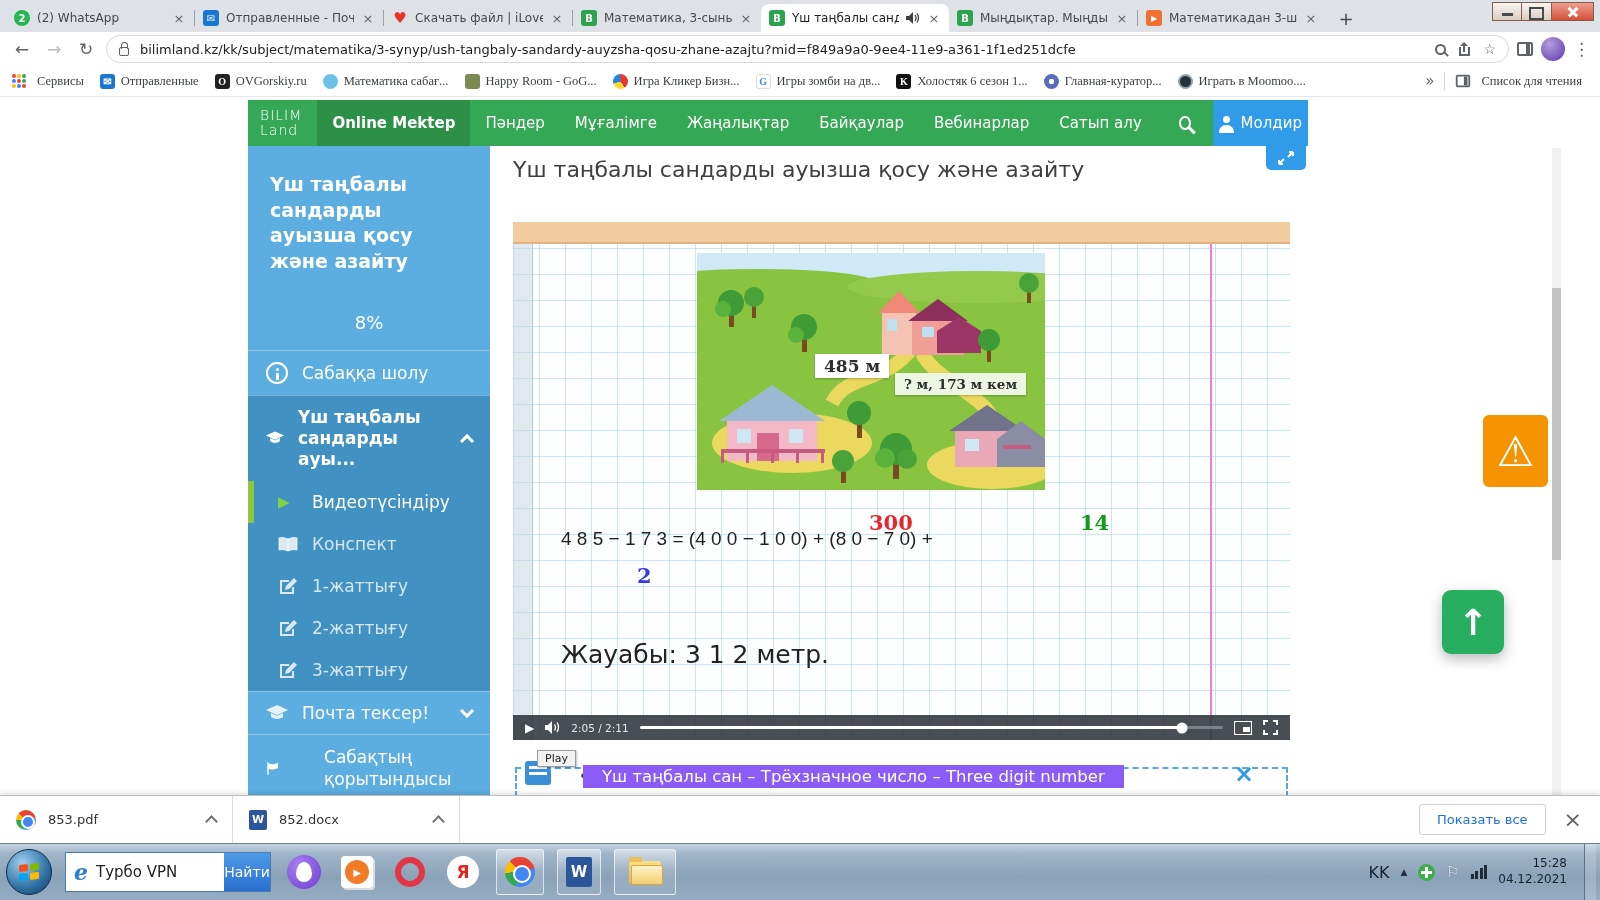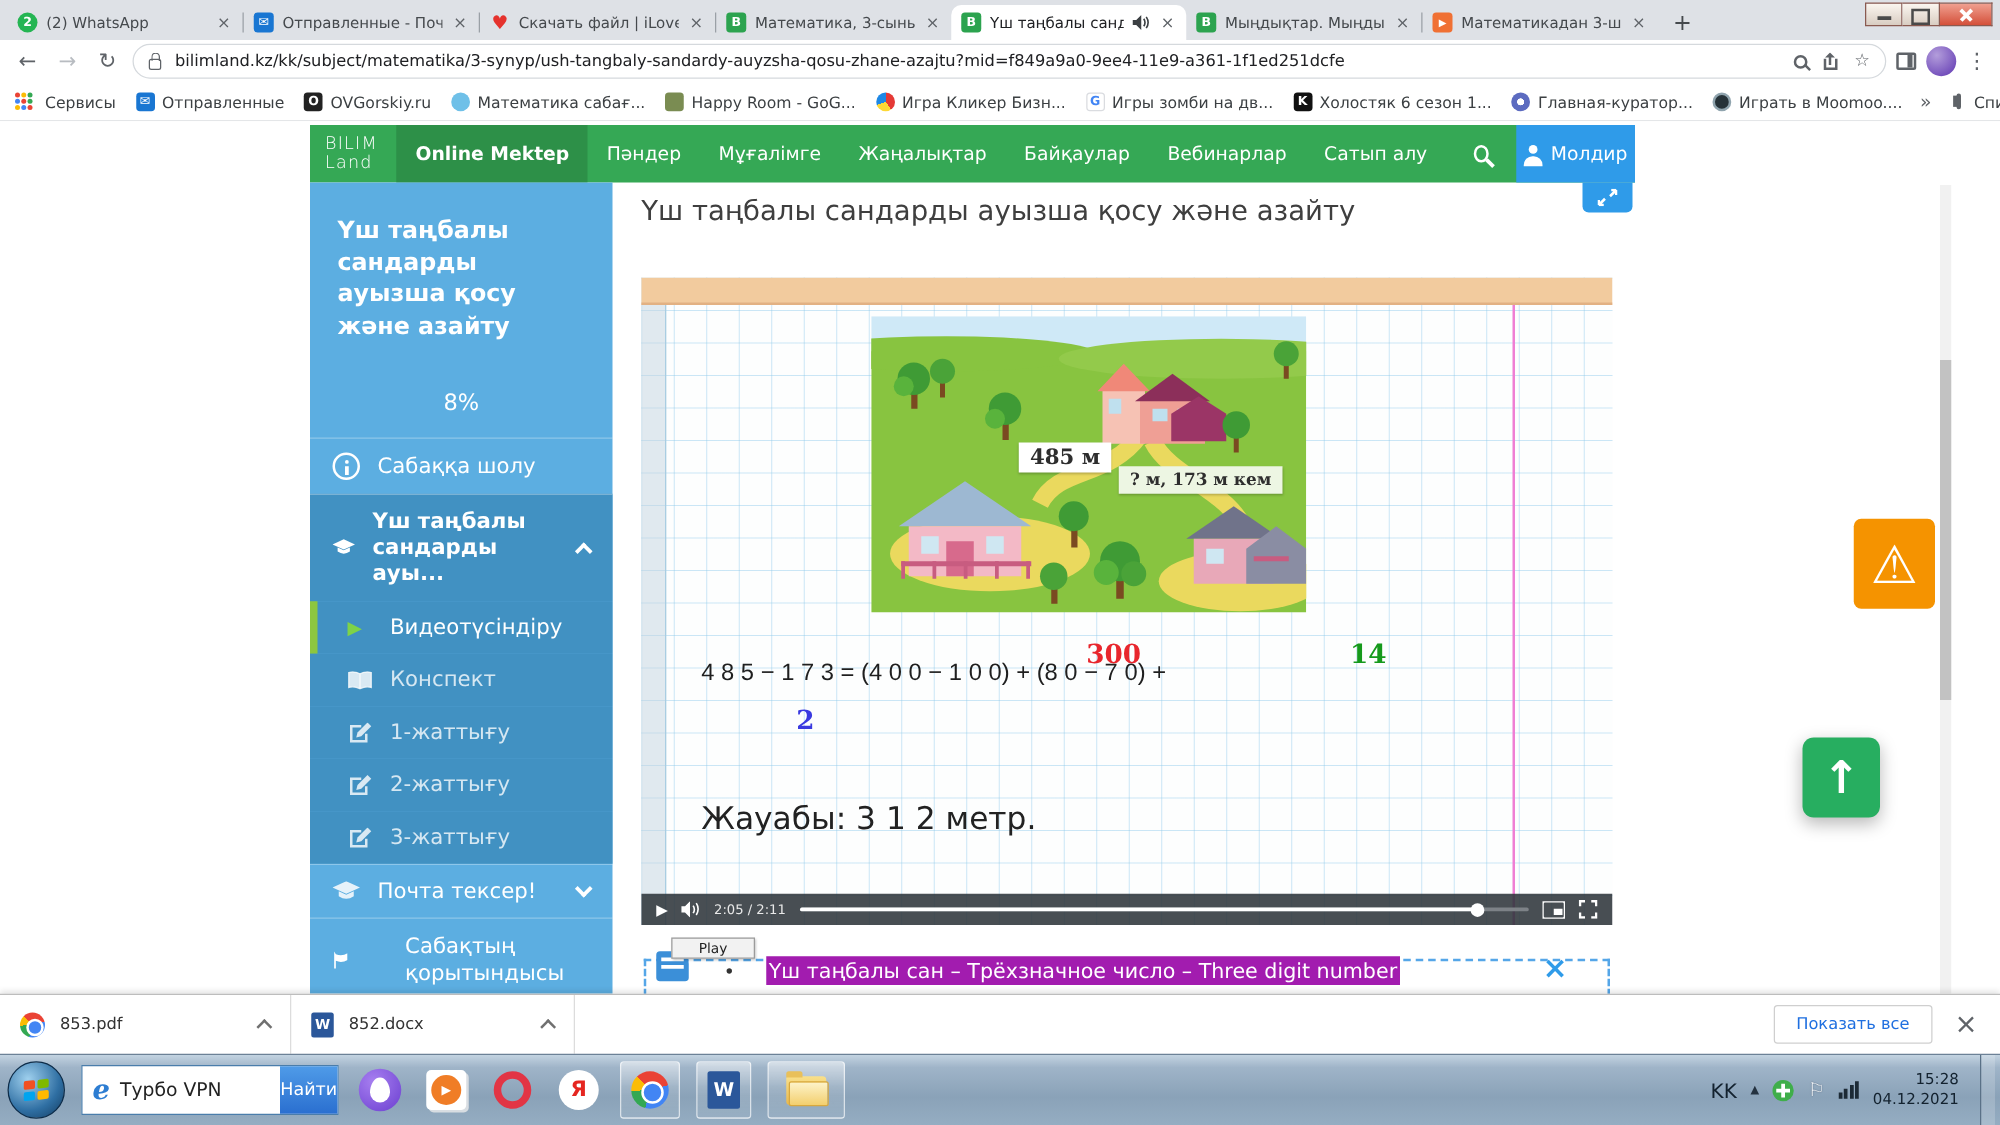--- a/index.html
+++ b/index.html
@@ -43,21 +43,21 @@
   #urltext { flex:1; font-size:13px; color:#202124; white-space:nowrap; overflow:hidden; }
   .obx-icon { color:#5f6368; font-size:14px; flex:none; }
   .lens { width:11px; height:11px; border:2px solid #5f6368; border-radius:50%; position:relative; flex:none; }
   .lens::after { content:""; position:absolute; width:6px; height:2px; background:#5f6368; transform:rotate(45deg); right:-5px; bottom:-2px; }
   .panel-ic { width:16px; height:14px; border:2px solid #5f6368; border-radius:2px; position:relative; }
   .panel-ic::after { content:""; position:absolute; right:1px; top:0; bottom:0; width:4px; background:#5f6368; }
   .avatar { width:24px; height:24px; border-radius:50%; background:radial-gradient(circle at 35% 30%, #b39ddb, #5e35b1); }
 
   
   #bookmarks { position:absolute; top:66px; left:0; right:0; height:31px; background:#fff; border-bottom:1px solid #e4e6e8; display:flex; align-items:center; padding:0 12px; gap:4px; font-size:12.5px; color:#3c4043; }
-  .bm { display:flex; align-items:center; gap:6px; padding:3px 6px; white-space:nowrap; }
+  .bm { display:flex; align-items:center; gap:6px; padding:3px 6px; white-space:nowrap;font-family:Liberation Serif, serif; }
   .bm-ic { width:15px; height:15px; flex:none; display:flex; align-items:center; justify-content:center; font-size:10px; font-weight:bold; color:#fff; border-radius:3px; }
   .appsgrid { display:grid; grid-template-columns:repeat(3,4px); grid-auto-rows:4px; gap:1px; width:15px; height:15px; }
   .appsgrid i { border-radius:50%; }
   .bm-spacer { flex:1; }
   .bm-div { width:1px; height:18px; background:#d4d7da; margin:0 6px; }
 
   
   #page { position:absolute; top:97px; left:0; width:1600px; height:698px; background:#fff; }
   #siteheader { position:absolute; top:3px; left:248px; width:1060px; height:46px; background:#35a855; display:flex; align-items:stretch; color:#fff; }
   #logo { width:86px; display:flex; flex-direction:column; justify-content:center; padding-left:12px; font-size:14px; letter-spacing:1px; line-height:1.1; font-weight:300; }
@@ -121,23 +121,23 @@
   .vtrack { flex:1; height:3px; background:#7d8287; border-radius:2px; position:relative; }
   .vfill { position:absolute; left:0; top:0; bottom:0; width:93%; background:#fff; border-radius:2px; }
   .vknob { position:absolute; left:93%; top:50%; width:11px; height:11px; background:#fff; border-radius:50%; transform:translate(-50%,-50%); }
   .vplay { font-size:12px; }
 
   
   #subbar { position:absolute; left:513px; top:647px; width:777px; height:50px; background:#fff; }
   .dashedbox { position:absolute; left:2px; right:2px; top:23px; height:30px; border:2px dashed #55a6e8; border-bottom:none; }
   .doc-ic { position:absolute; left:12px; top:17px; width:26px; height:24px; background:#3b8fd8; border-radius:3px 10px 3px 3px; }
   .doc-ic::after { content:""; position:absolute; left:4px; top:5px; width:18px; height:3px; background:#fff; box-shadow:0 6px 0 #fff; }
-  .tooltip { position:absolute; left:24px; top:6px; background:#f2f2f2; border:1px solid #9b9b9b; padding:1px 21px; font-size:11px; color:#222; box-shadow:1px 1px 2px rgba(0,0,0,.25); }
+  .tooltip { position:absolute; left:24px; top:6px; background:#f2f2f2; border:1px solid #9b9b9b; padding:1px 7px; font-size:11px; color:#222; box-shadow:1px 1px 2px rgba(0,0,0,.25); }
   .sub-bullet { position:absolute; left:66px; top:24px; font-size:15px; color:#333; }
-  .sub-text { position:absolute; left:100px; top:21px; background:#a21caf; color:#fff; font-size:16.5px; padding:2px 2px; white-space:nowrap; }
+  .sub-text { position:absolute; left:70px; top:21px; background:#8b5cf6; color:#fff; font-size:16.5px; padding:2px 19px; white-space:nowrap; }
   .sub-close { position:absolute; left:721px; top:18px; color:#2f9be9; font-size:24px; font-weight:bold; line-height:1; }
 
   
   #warnbtn { position:absolute; left:1483px; top:318px; width:65px; height:72px; background:#f59300; border-radius:6px; display:flex; align-items:center; justify-content:center; color:#fff; font-size:42px; }
   #upbtn { position:absolute; left:1442px; top:493px; width:62px; height:64px; background:#27ae60; border-radius:9px; box-shadow:0 5px 14px rgba(0,0,0,.28); display:flex; align-items:center; justify-content:center; color:#fff; font-size:36px; font-weight:bold; }
   #scrolltrack { position:absolute; left:1552px; top:51px; width:9px; height:647px; background:#f1f1f1; }
   #scrollthumb { position:absolute; left:0; top:140px; width:9px; height:272px; background:#c2c2c2; }
 
   
   #dlbar { position:absolute; top:795px; left:0; right:0; height:48px; background:#fff; border-top:1px solid #bdbdbd; box-shadow:0 -2px 5px rgba(0,0,0,.12); display:flex; align-items:center; }

